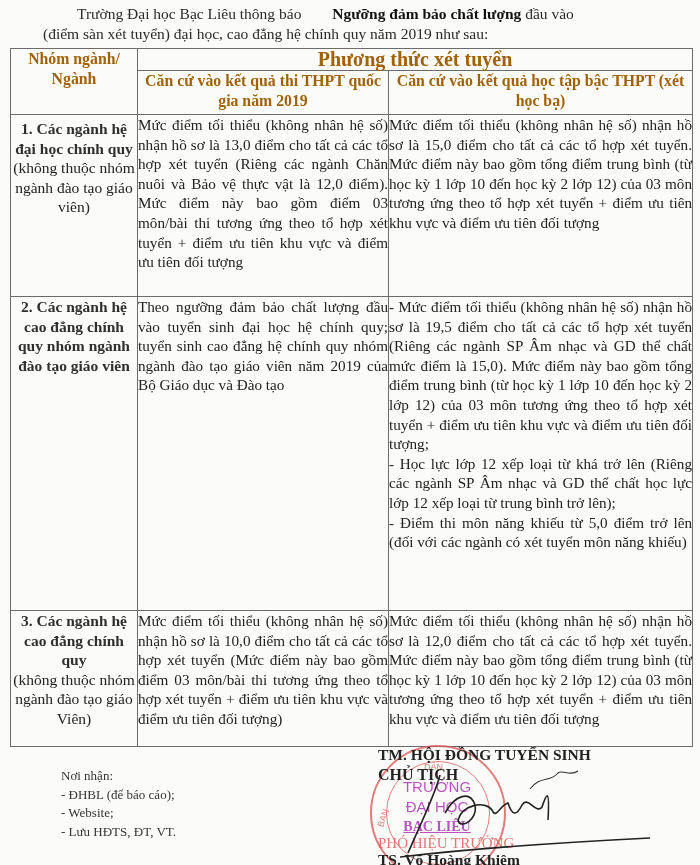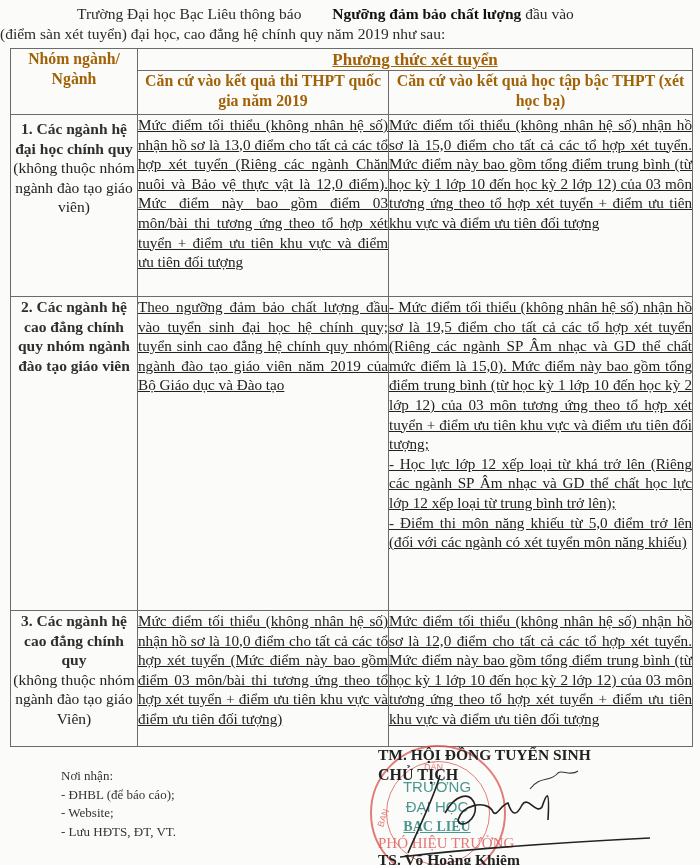--- a/index.html
+++ b/index.html
@@ -8,47 +8,47 @@
     background: #fbfbf9;
     font-family: "Liberation Serif", "DejaVu Serif", serif;
     color: #222;
     position: relative;
   }
   .intro {
     position: absolute; left: 0; top: 4px; width: 700px;
     font-size: 15.5px; line-height: 20px; color: #2a2a2a;
   }
   .intro .l1 { padding-left: 77px; white-space: nowrap; }
-  .intro .l2 { white-space: nowrap; }
+  .intro .l2 { padding-left: 43px; white-space: nowrap; }
   .intro b { font-weight: bold; color: #111; margin-left: 27px; }
 
   table.admissions {
     position: absolute; left: 10px; top: 48px;
     width: 682px; border-collapse: collapse; table-layout: fixed;
     font-size: 15.2px; line-height: 19.6px;
   }
   table.admissions td, table.admissions th {
     border: 1px solid #6b6b6b; vertical-align: top; padding: 0;
   }
   col.c1 { width: 127px; }
   col.c2 { width: 251px; }
   col.c3 { width: 304px; }
 
   th { font-weight: bold; color: #a16207; text-align: center; }
-  th.group { height: 21px; font-size: 17px; line-height: 21px; text-decoration: underline; }
+  th.group { height: 21px; font-size: 20px; line-height: 21px; }
   th.sub { height: 43px; font-size: 15.8px; line-height: 20px; vertical-align: middle; }
   th.nganh { vertical-align: middle; font-size: 15.8px; line-height: 20px; }
 
   td.cat {
     text-align: center; vertical-align: middle; padding: 0 2px;
     font-size: 15.5px; line-height: 19.6px;
   }
   td.cat b { color: #2f2f2f; }
   td.txt {
-    text-align: justify; padding: 1px 3px 1px 6px; text-decoration: underline;
+    text-align: justify; padding: 1px 3px 1px 6px;
   }
   td.txt p { margin: 0; }
 
   tr.r1 td { height: 177px; }
   tr.r2 td { height: 313px; }
   tr.r3 td { height: 135px; }
   tr.r1 td.cat { padding-top: 4px; }
   tr.r3 td.cat { vertical-align: top; padding-top: 0; }
 
   .recipients {
@@ -60,21 +60,21 @@
   .stamp {
     position: absolute; left: 370px; top: 745px; width: 132px; height: 132px;
     border: 2px solid #d9534f; border-radius: 50%; opacity: 0.75;
   }
   .stamp-inner {
     position: absolute; left: 14px; top: 14px; right: 14px; bottom: 14px;
     border: 1.5px solid #d9534f; border-radius: 50%;
   }
   .stamp-text {
     position: absolute; left: 20px; top: 30px; width: 90px;
-    color: #0f766e; font-family: "Liberation Sans", sans-serif;
+    color: #a21caf; font-family: "Liberation Sans", sans-serif;
     font-size: 15px; line-height: 20px; text-align: center;
   }
   .stamp-text .bl { font-family: "Liberation Serif", serif; font-weight: bold; font-size: 14px; text-decoration: underline; }
   .stamp-ring-label {
     position: absolute; color: #d9534f; font-family: "Liberation Sans", sans-serif;
     font-size: 9px;
   }
 
   .signature-block {
     position: absolute; left: 378px; top: 745px; width: 322px;

